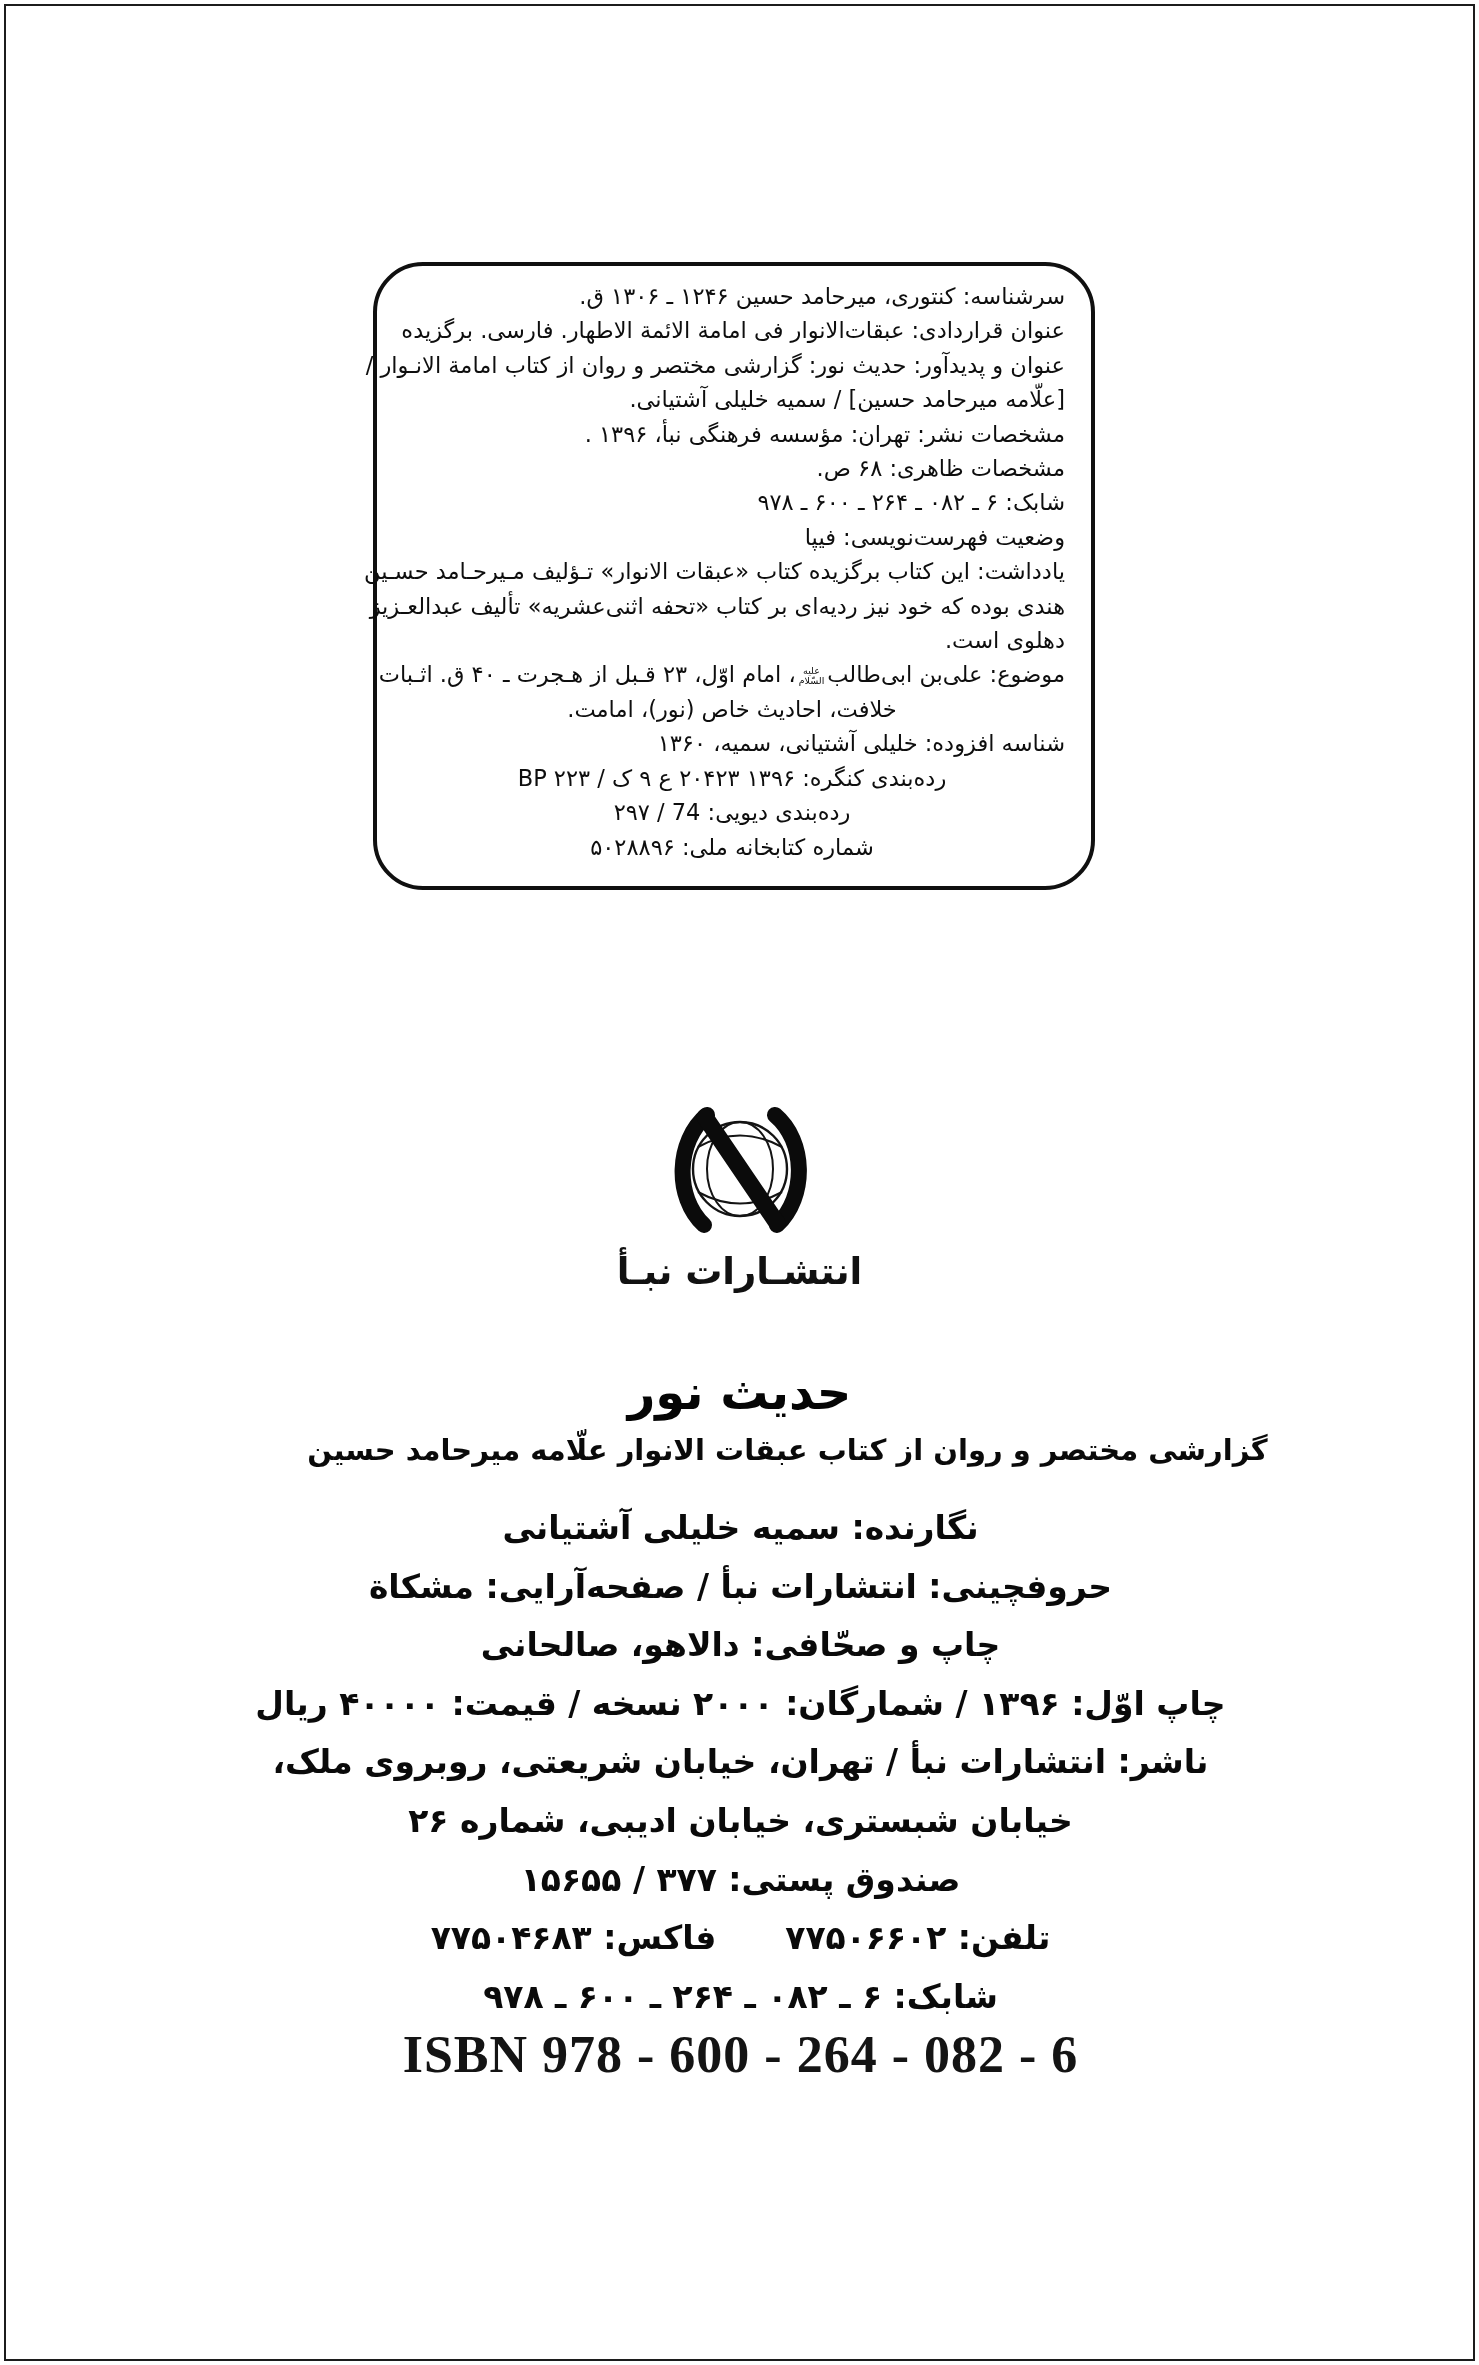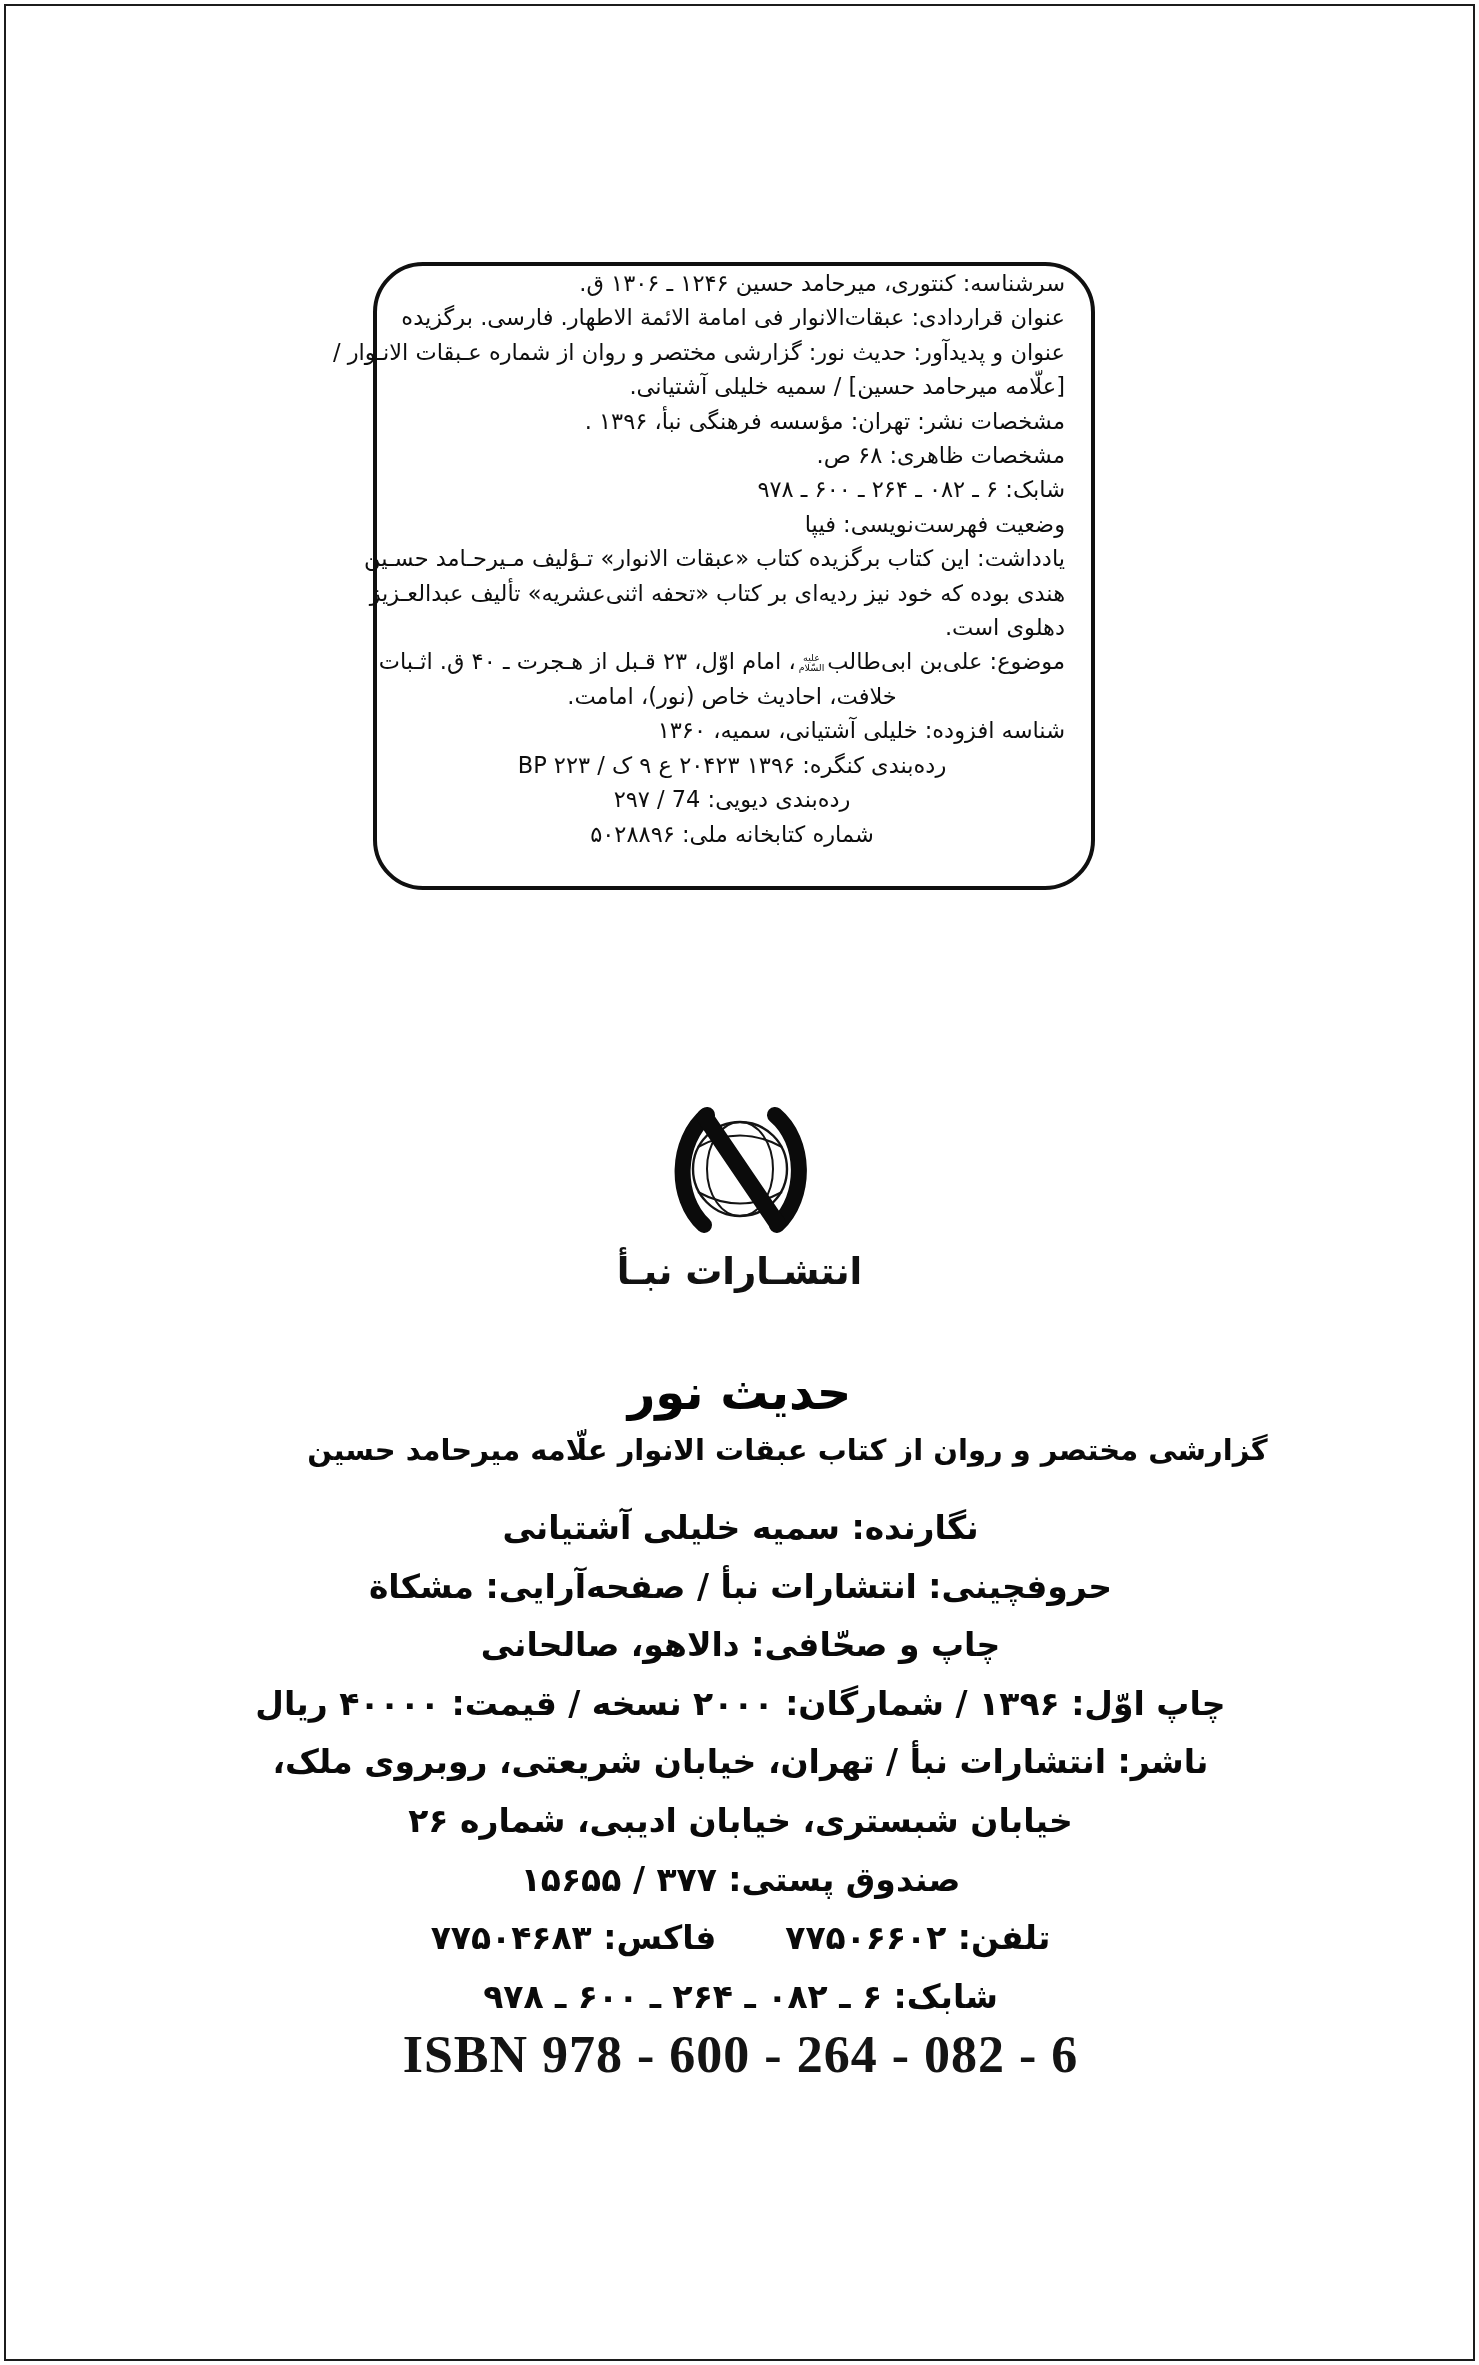--- a/index.html
+++ b/index.html
@@ -21,21 +21,21 @@
   
   .cip-box {
     position: absolute;
     left: 373px;
     top: 262px;
     width: 722px;
     height: 628px;
     box-sizing: border-box;
     border: 4px solid #101010;
     border-radius: 50px;
-    padding: 0 26px 16px 22px;
+    padding: 13px 26px 16px 22px;
     direction: rtl;
     text-align: right;
     font-size: 22.5px;
     line-height: 34.4px;
     color: #0e0e0e;
   }
   .c-line { white-space: nowrap; }
   .c-line.center { text-align: center; }
   .honorific {
     display: inline-flex;
@@ -119,21 +119,21 @@
 </style>
 </head>
 <body>
 
 <div class="page">
   <div class="frame"></div>
 
   <div class="cip-box">
     <div class="c-line">سرشناسه: کنتوری، میرحامد حسین ۱۲۴۶ ـ ۱۳۰۶ ق.</div>
     <div class="c-line">عنوان قراردادی: عبقات‌الانوار فی امامة الائمة الاطهار. فارسی. برگزیده</div>
-    <div class="c-line">عنوان و پدیدآور: حدیث نور: گزارشی مختصر و روان از شماره عـبقات الانـوار /</div>
+    <div class="c-line">عنوان و پدیدآور: حدیث نور: گزارشی مختصر و روان از کتاب امامة الانـوار /</div>
     <div class="c-line">[علّامه میرحامد حسین] / سمیه خلیلی آشتیانی.</div>
     <div class="c-line">مشخصات نشر: تهران: مؤسسه فرهنگی نبأ، ۱۳۹۶ .</div>
     <div class="c-line">مشخصات ظاهری: ۶۸ ص.</div>
     <div class="c-line">شابک: ۶ ـ ۰۸۲ ـ ۲۶۴ ـ ۶۰۰ ـ ۹۷۸</div>
     <div class="c-line">وضعیت فهرست‌نویسی: فیپا</div>
     <div class="c-line">یادداشت: این کتاب برگزیده کتاب «عبقات الانوار» تـؤلیف مـیرحـامد حسـین</div>
     <div class="c-line">هندی بوده که خود نیز ردیه‌ای بر کتاب «تحفه اثنی‌عشریه» تألیف عبدالعـزیز</div>
     <div class="c-line">دهلوی است.</div>
     <div class="c-line">
       <span>موضوع: علی‌بن ابی‌طالب</span><span class="honorific">

